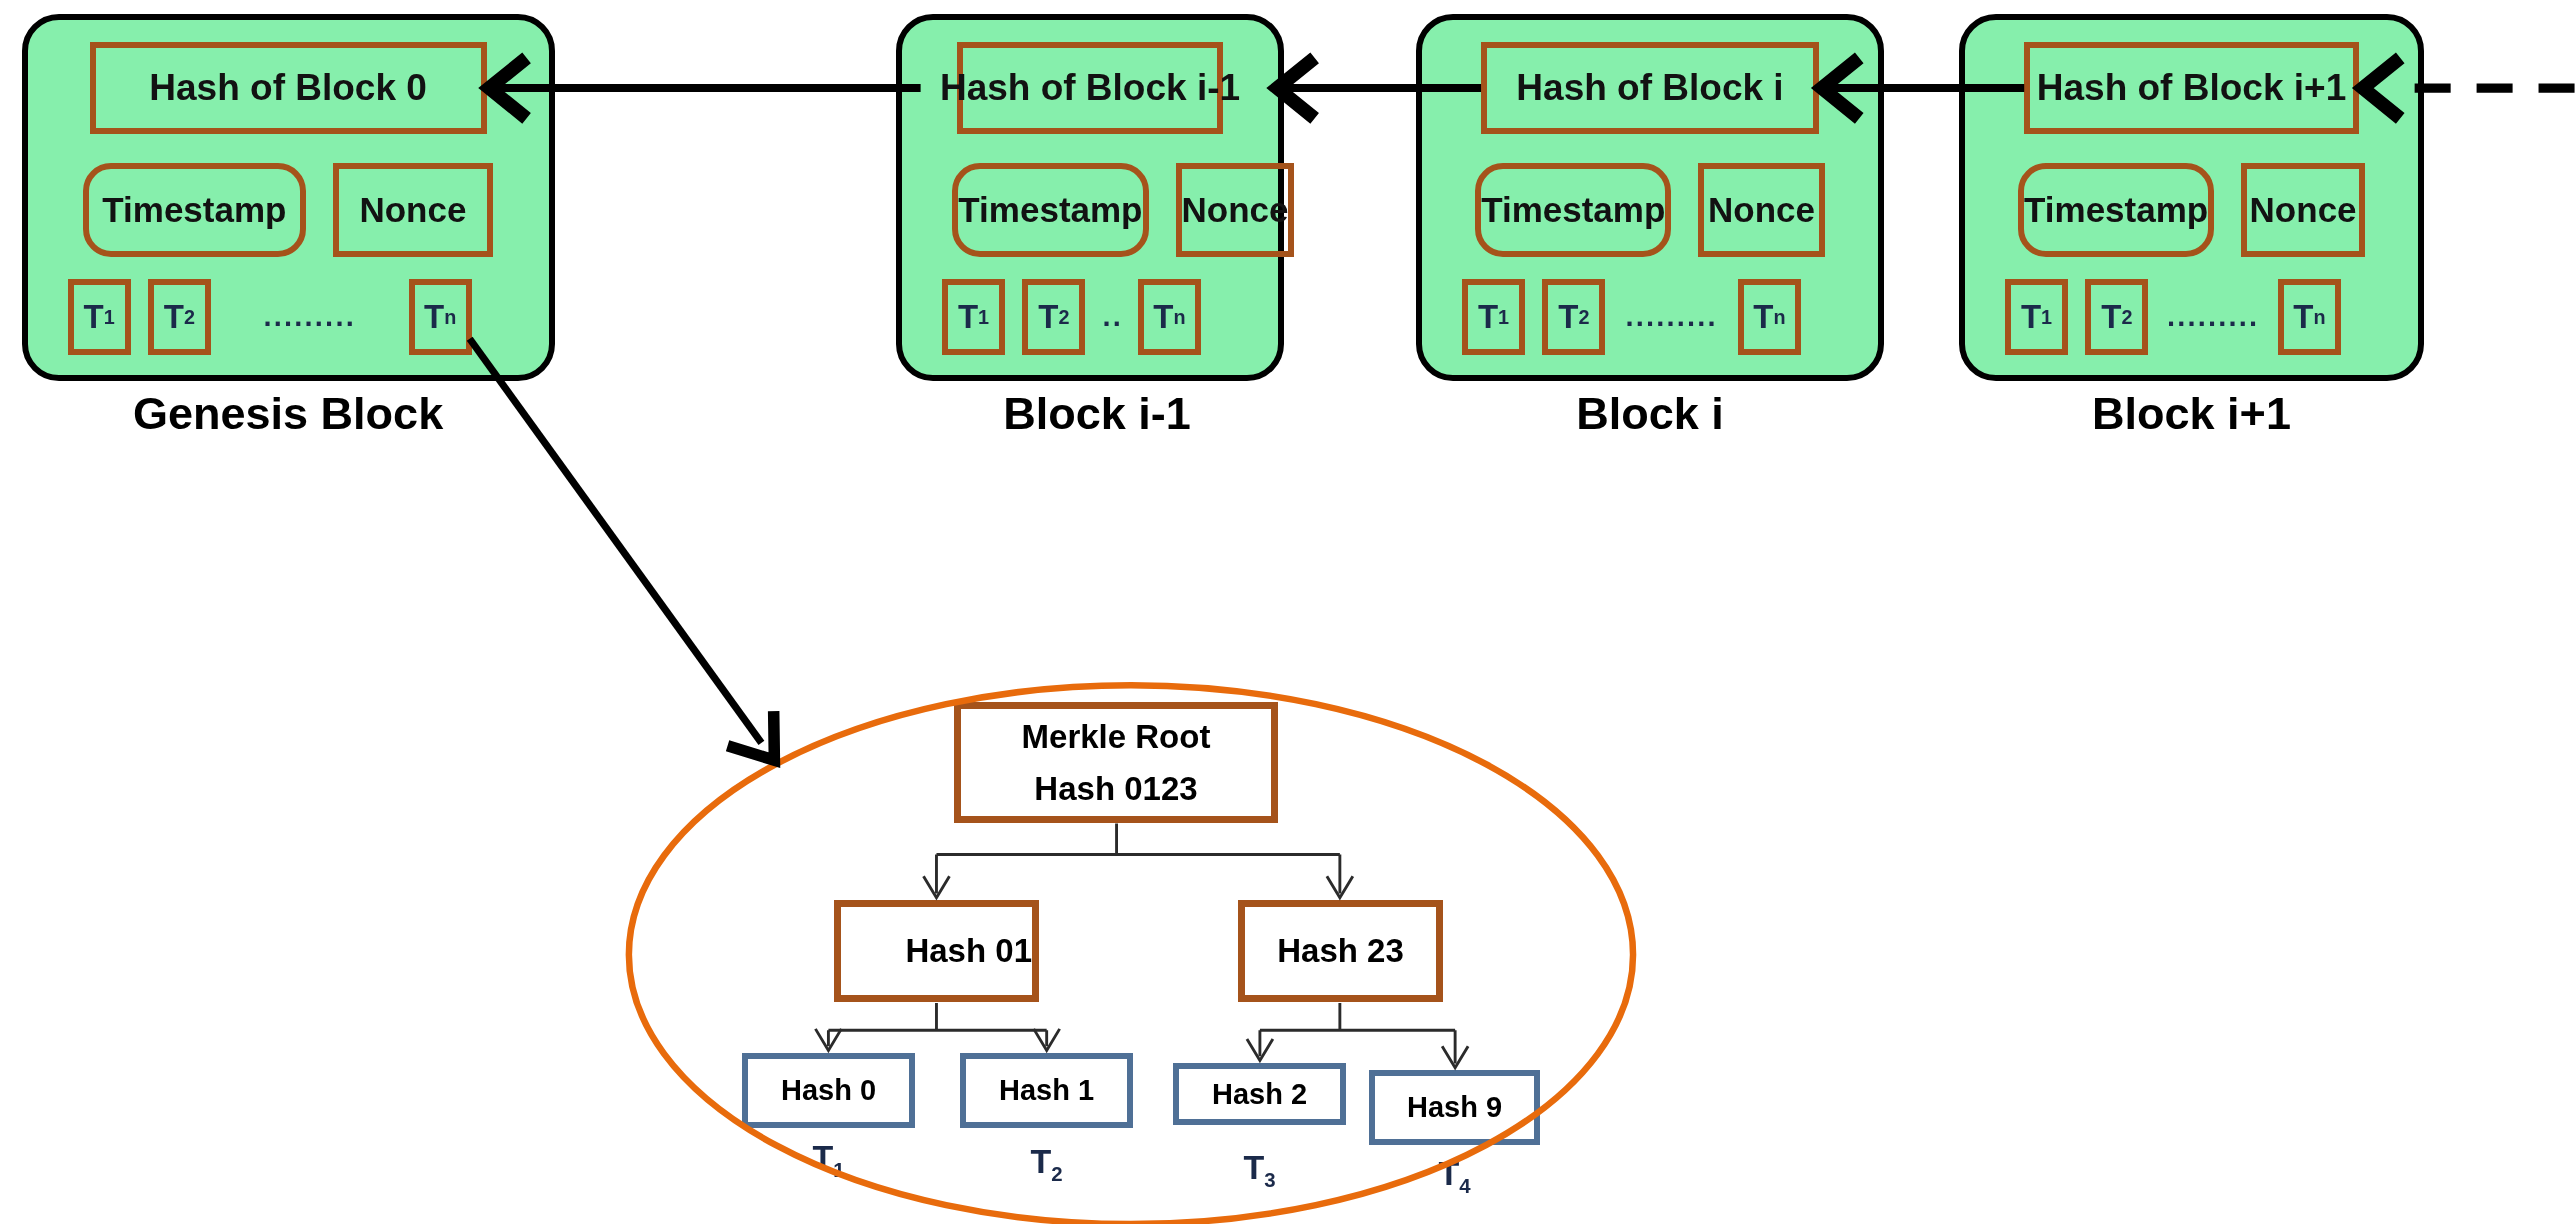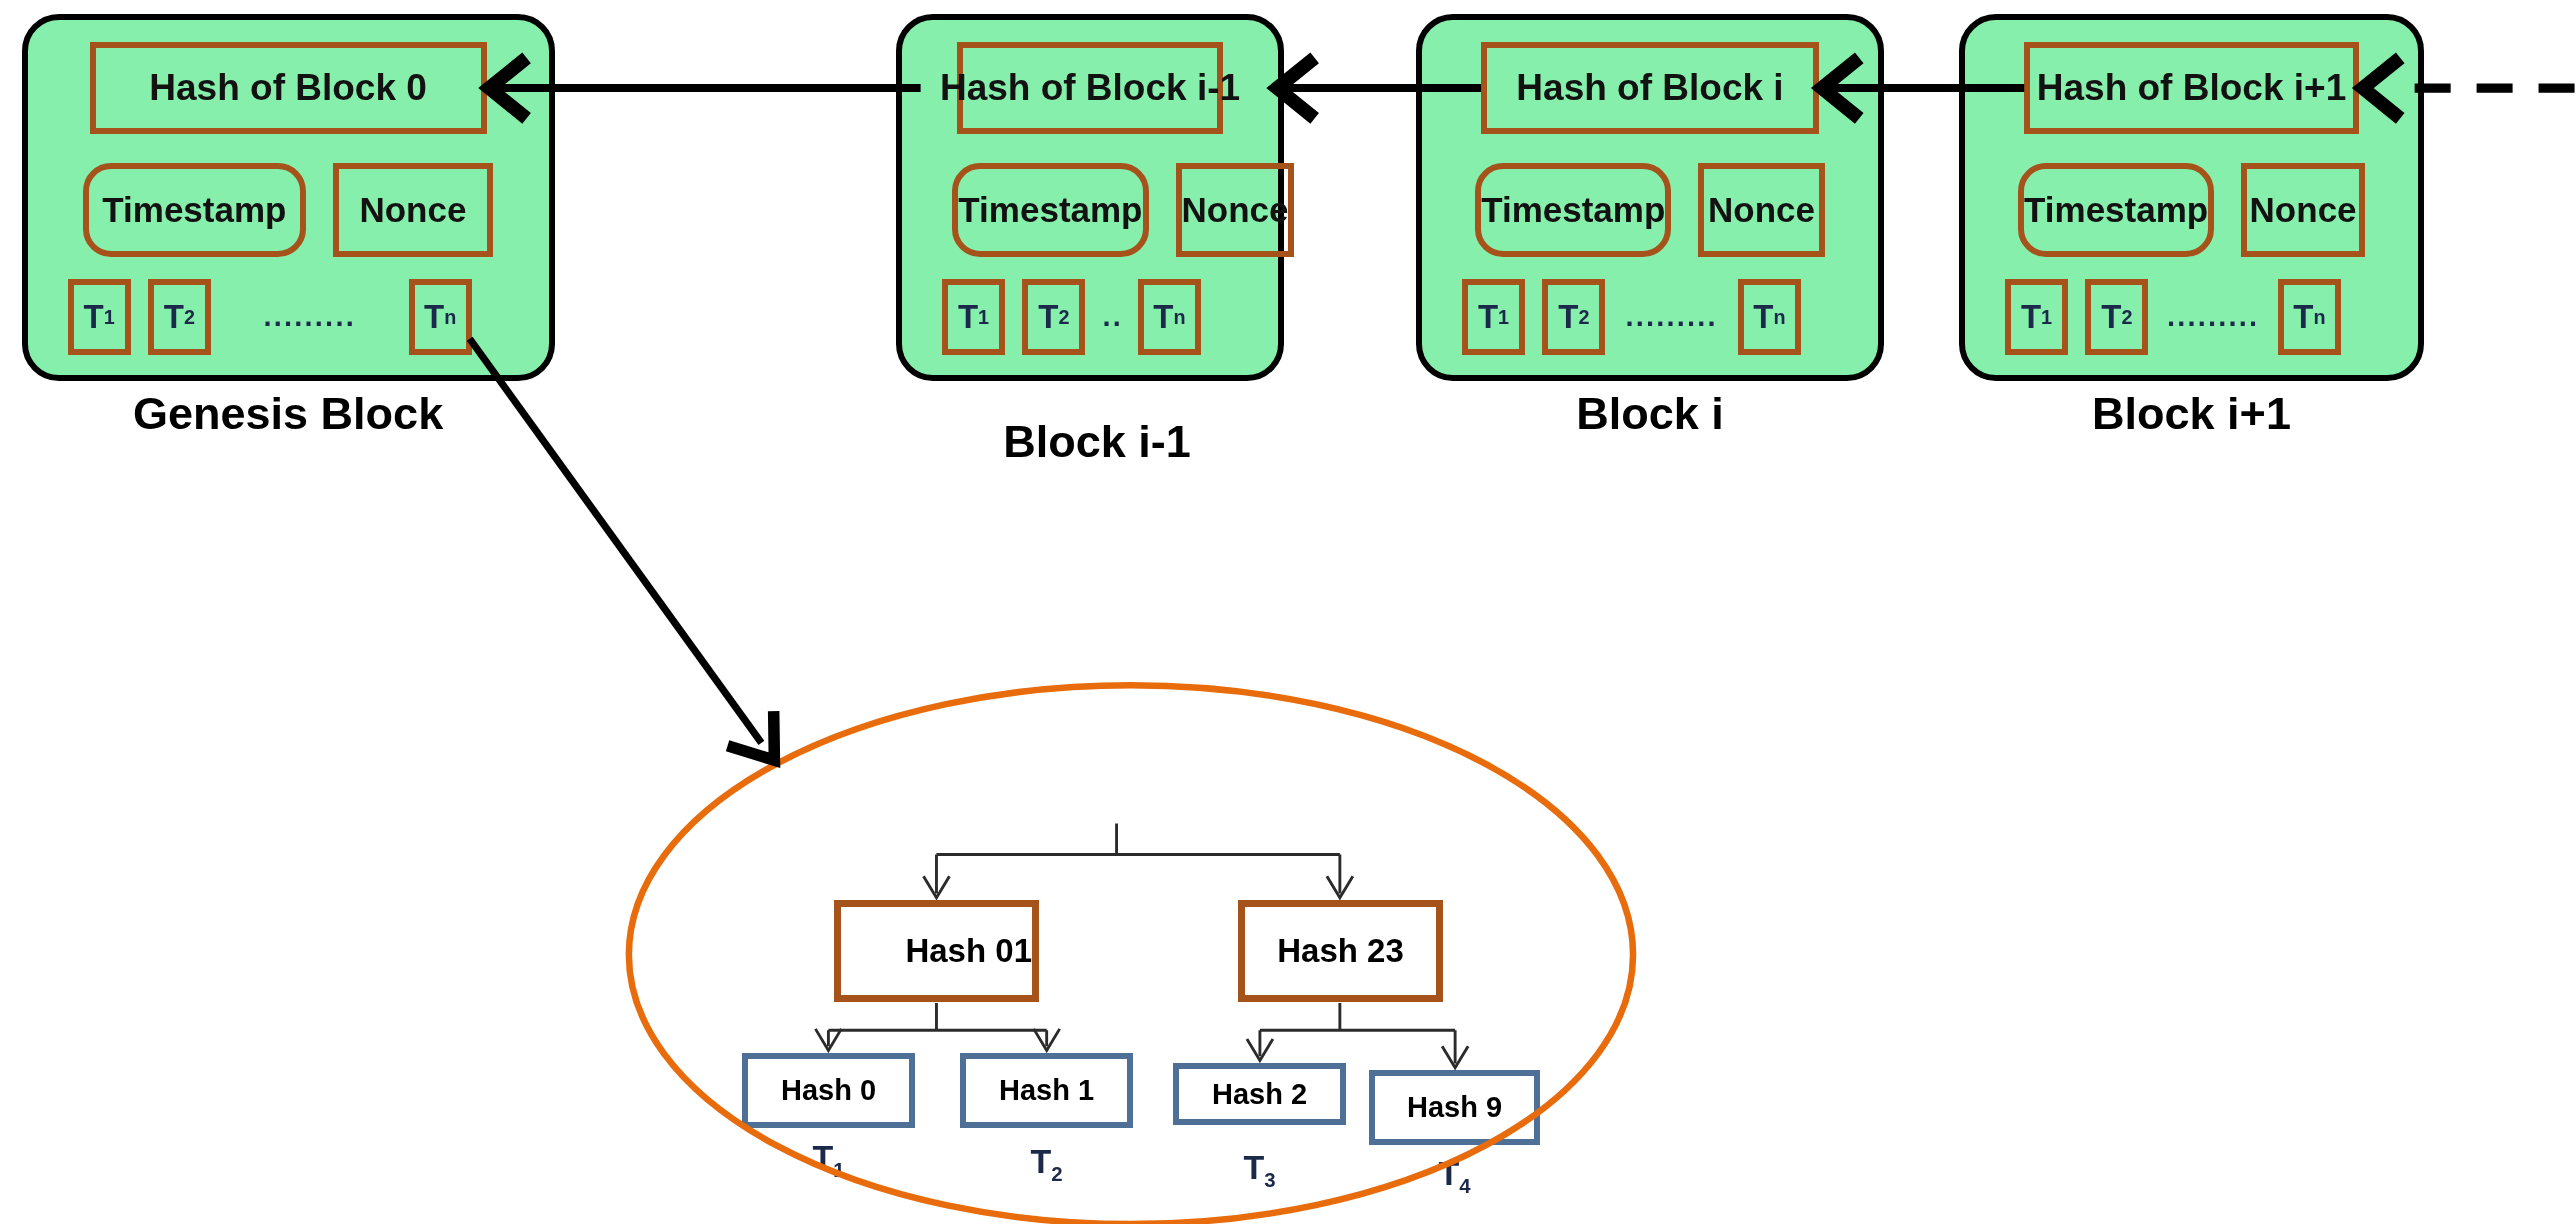--- a/index.html
+++ b/index.html
@@ -112,21 +112,21 @@
           <span>T</span>
           <sub>2</sub>
         </div>
       <div class="dots">.........</div>
       <div class="tbox">
           <span>T</span>
           <sub>n</sub>
         </div>
     </div>
   </div>
-  <div class="block-label" style="left:854px;width:486px;margin-top:28px;">Block i-1</div>
+  <div class="block-label" style="left:854px;width:486px;">Block i-1</div>
 
   <div class="block" style="left:1416px;width:468px;">
     <div class="hashbox">
       <span>Hash of Block i</span>
     </div>
     <div class="midrow">
       <div class="cell ts">
           <span>Timestamp</span>
         </div>
       <div class="cell nonce">
@@ -174,20 +174,24 @@
         </div>
       <div class="dots">.........</div>
       <div class="tbox">
           <span>T</span>
           <sub>n</sub>
         </div>
     </div>
   </div>
   <div class="block-label" style="left:1959px;width:465px;">Block i+1</div>
 
+  <div class="mbox" style="left:954px;top:702px;width:324px;height:121px;">
+    <div>Merkle Root</div>
+    <div>Hash 0123</div>
+  </div>
 
   <div class="mbox" style="left:834px;top:900px;width:205px;height:102px;align-items:flex-end;">
     <div>Hash 01</div>
   </div>
   <div class="mbox" style="left:1238px;top:900px;width:205px;height:102px;">
     <div>Hash 23</div>
   </div>
 
   <div class="mbox leaf" style="left:742px;top:1053px;width:173px;height:75px;">
     <div>Hash 0</div>

